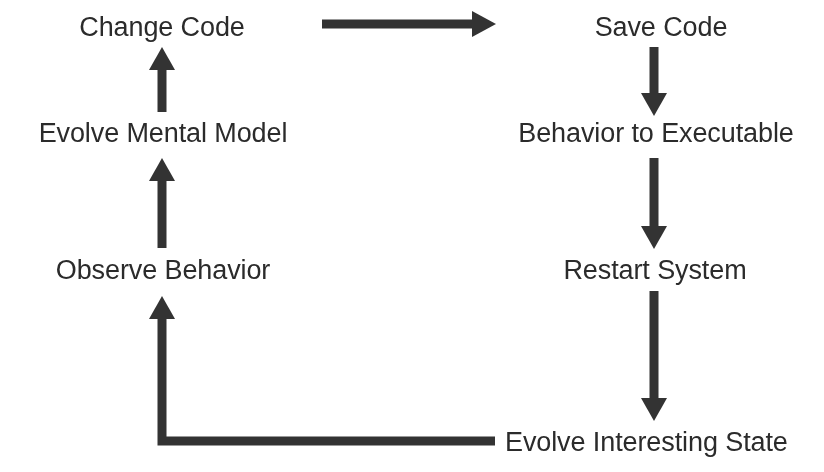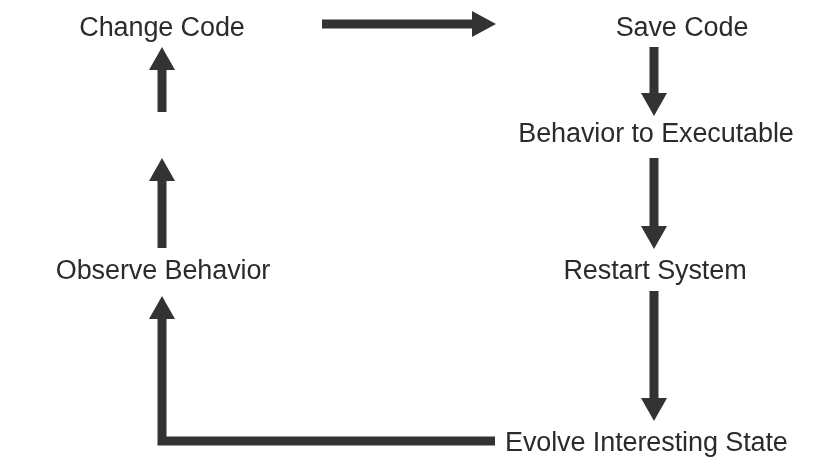--- a/index.html
+++ b/index.html
@@ -78,22 +78,23 @@
 
     <g>
       <line x1="162" y1="112" x2="162" y2="65" stroke="#333333" stroke-width="9" stroke-linecap="butt"></line>
       <polygon points="162,47 149,70 175,70" fill="#333333"></polygon>
     </g>
 
   </svg>
 
   <div class="node-label centered" style="left:162px; top:14px;">Change Code</div>
 
-  <div class="node-label centered" style="left:682px; top:14px;">Save Code</div>
+  <div class="node-label centered" style="left:661px; top:14px;">Save Code</div>
 
+  <div class="node-label centered" style="left:163px; top:120px;">Evolve Mental Model</div>
 
   <div class="node-label centered" style="left:656px; top:120px;">Behavior to Executable</div>
 
   <div class="node-label centered" style="left:655px; top:257px;">Restart System</div>
 
   <div class="node-label centered" style="left:163px; top:257px;">Observe Behavior</div>
 
   <div class="node-label" style="left:505px; top:429px;">Evolve Interesting State</div>
 
 </div>

